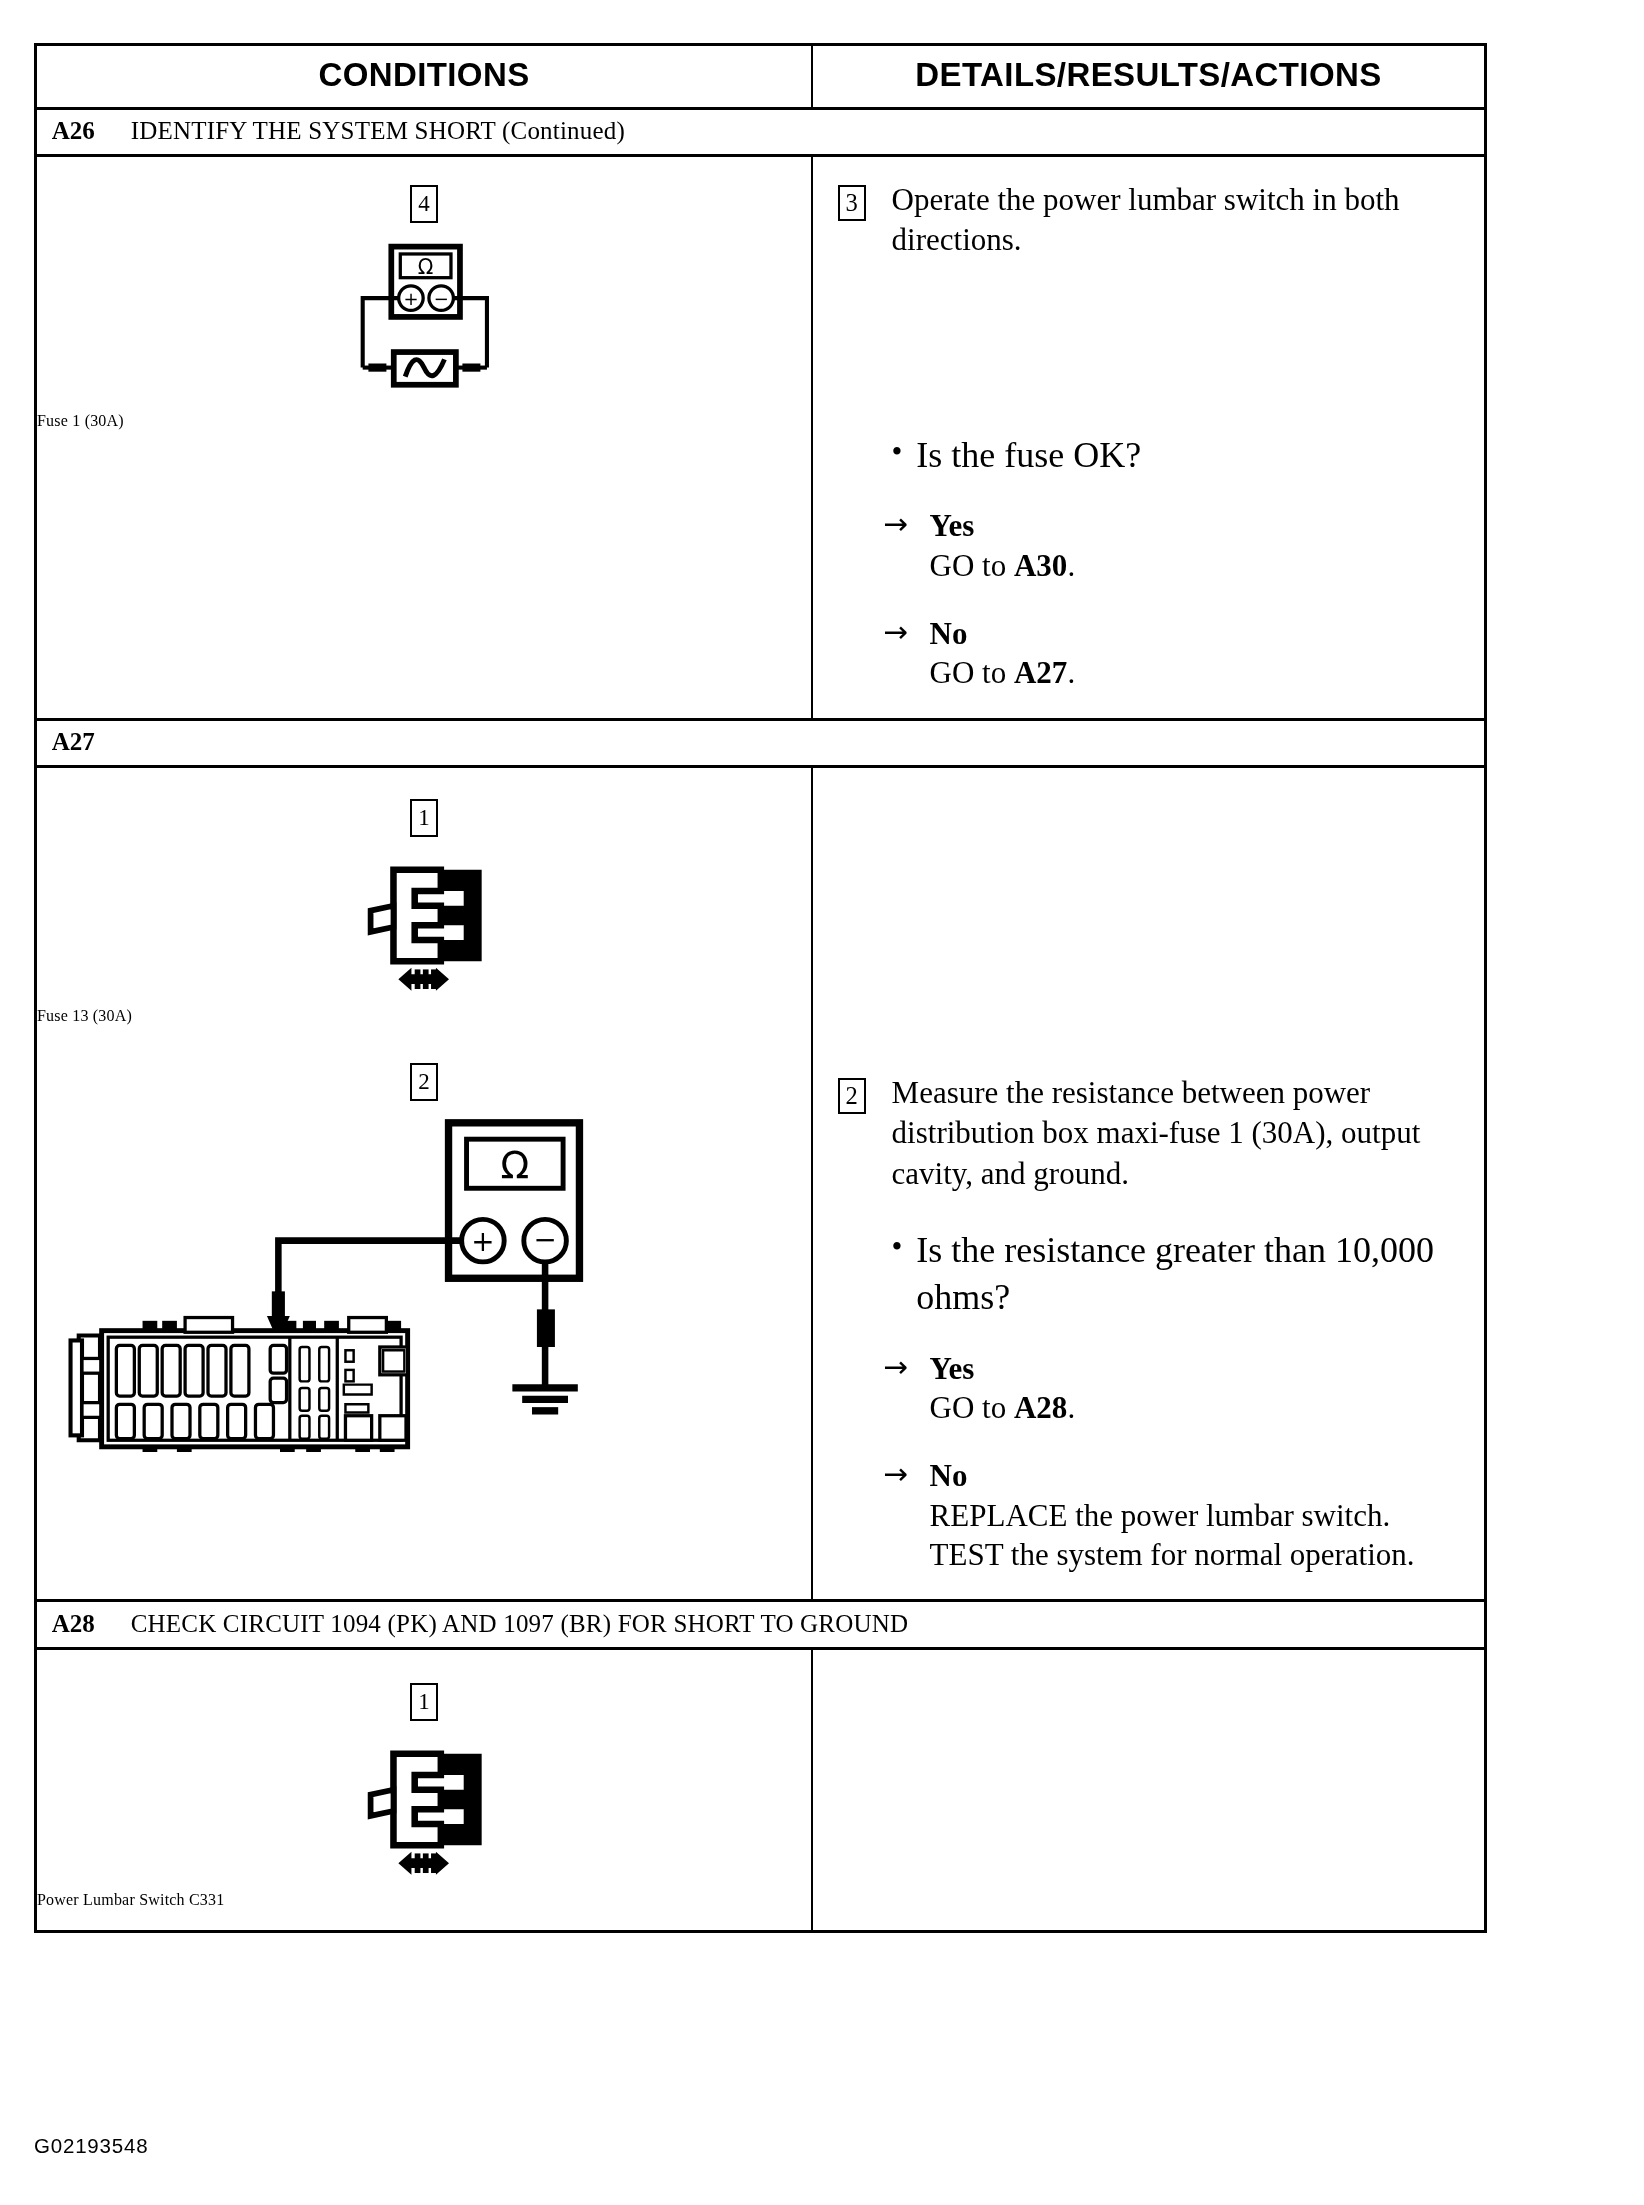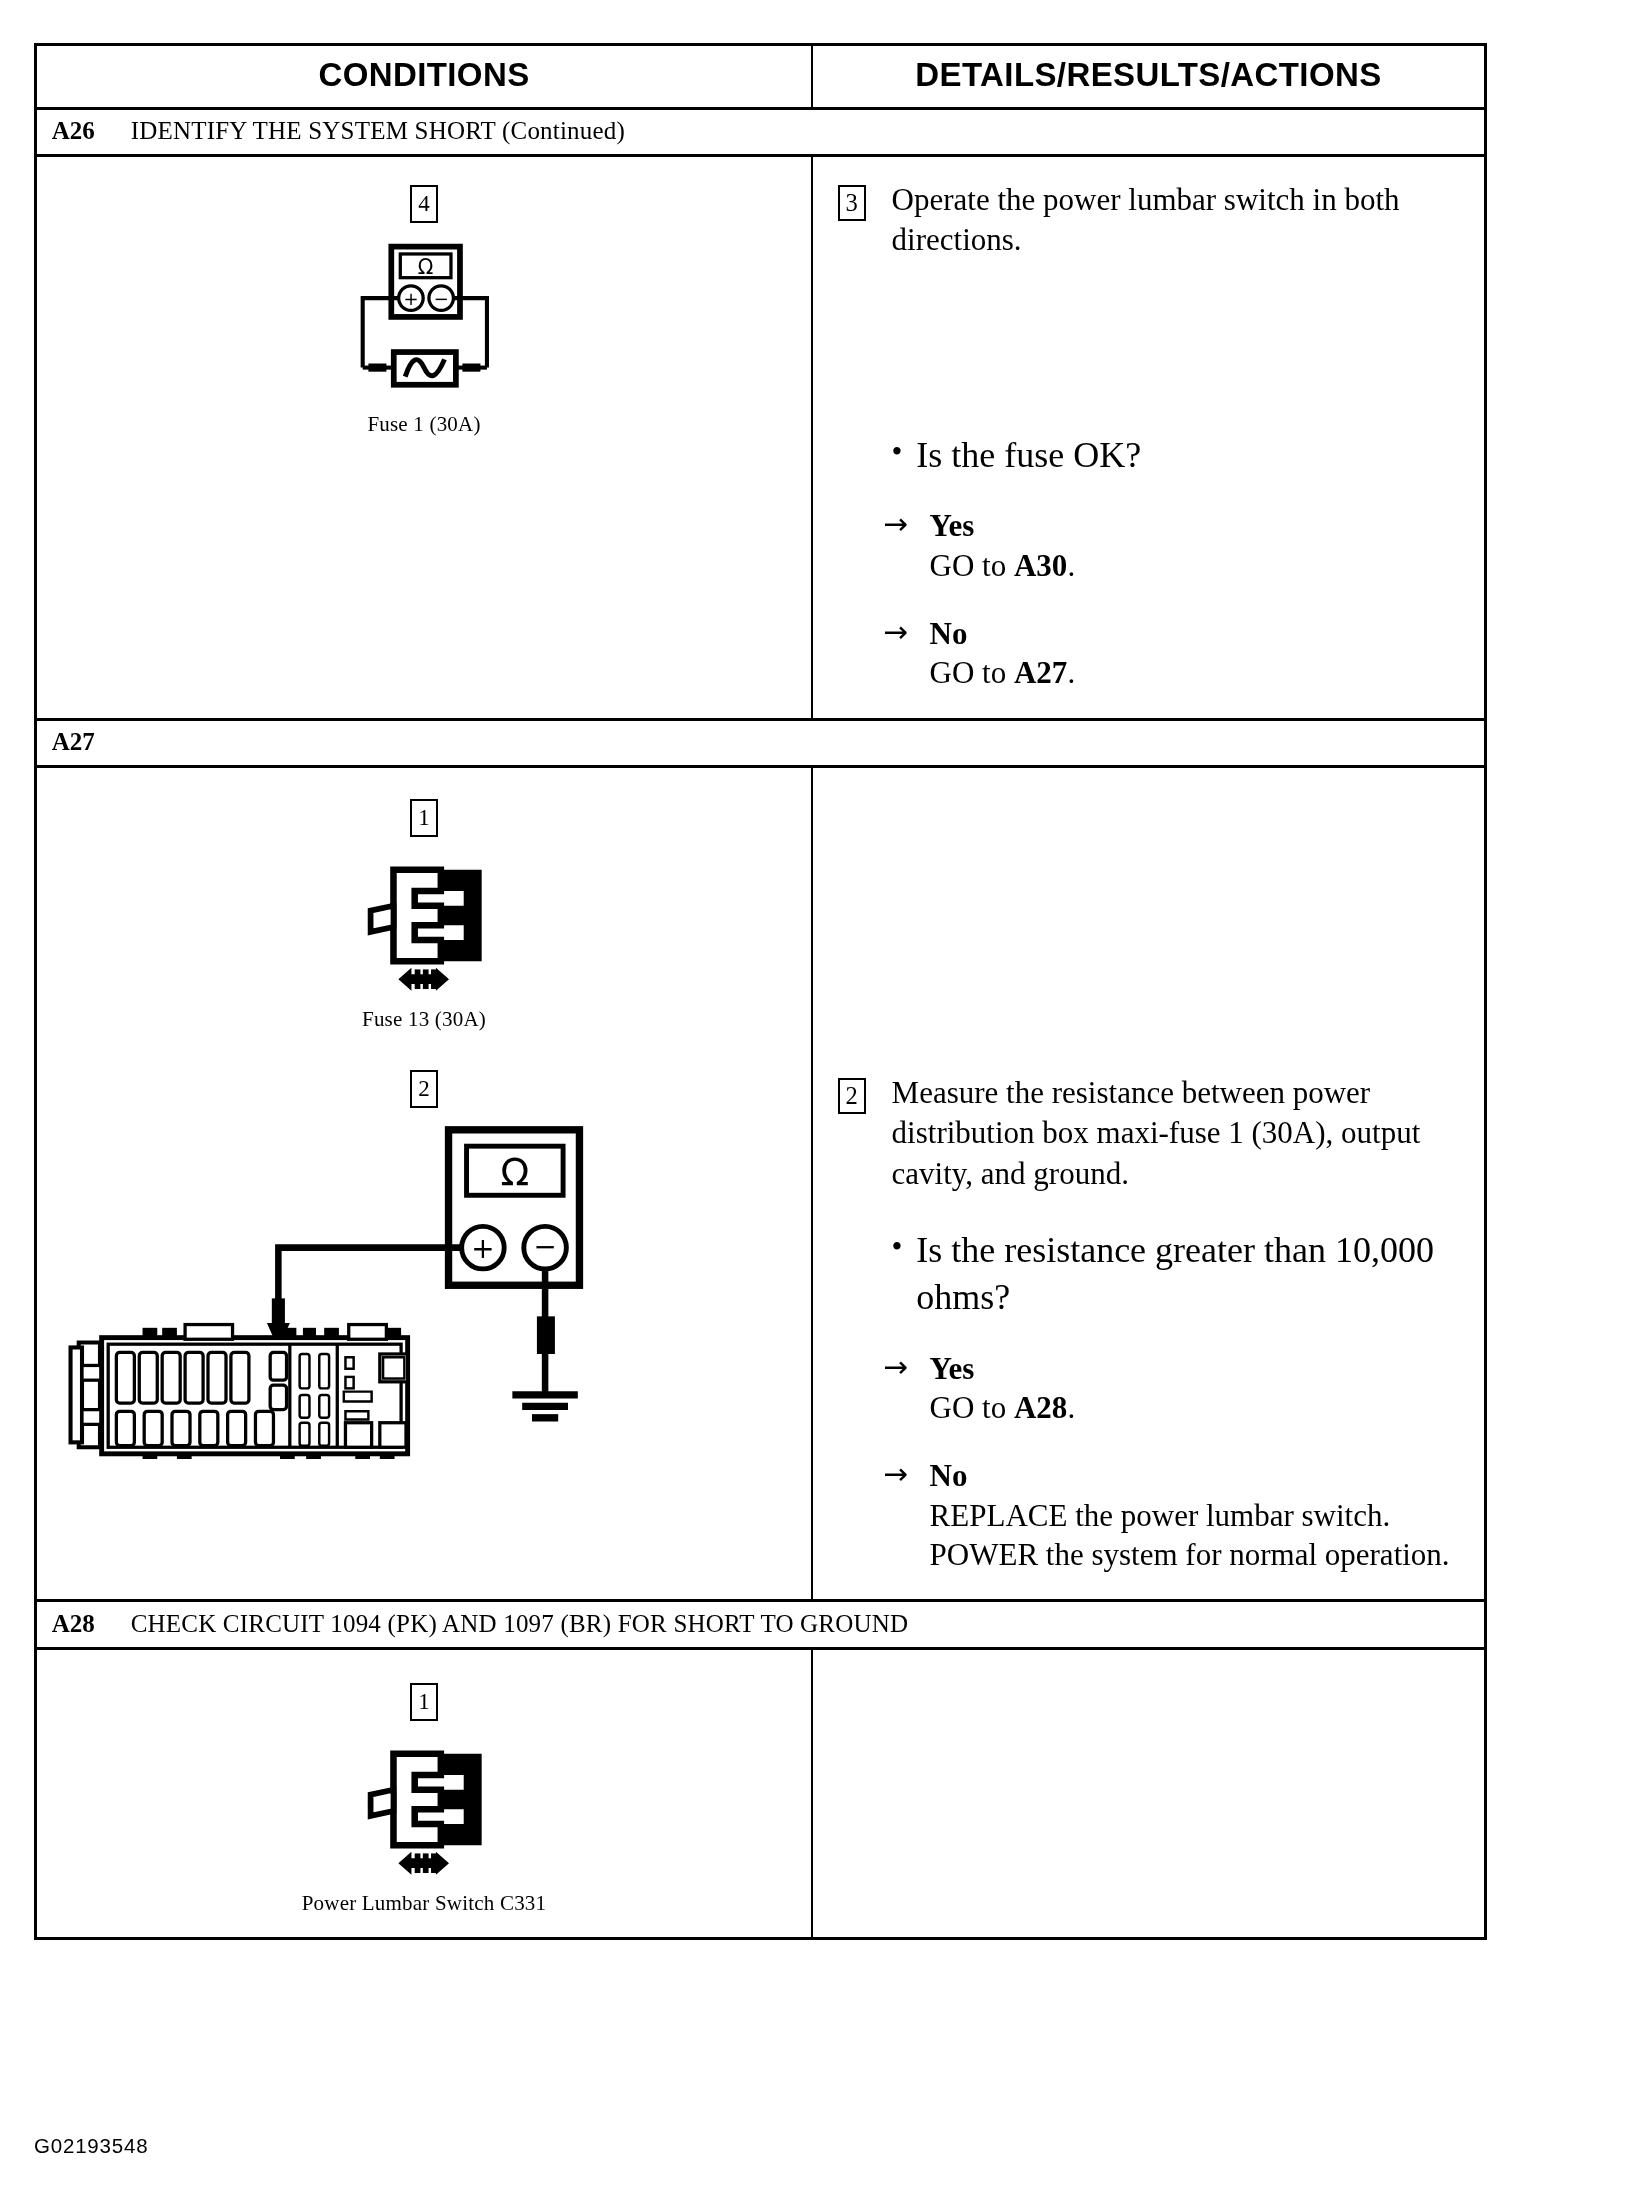--- a/index.html
+++ b/index.html
@@ -143,22 +143,22 @@
   .spacer-sm { height: 28px; }
   .spacer-md { height: 43px; }
   .spacer-lg { height: 123px; }
 
   
   .figure {
     position: relative;
     text-align: center;
   }
   .figcaption {
-    font-size: 21px;
-    text-align: center;
+    font-size: 16px;
+    text-align: left;
     margin-top: 13px;
     letter-spacing: 0.2px;
   }
   .callout {
     width: 28px;
     height: 38px;
     border: 2.5px solid #000;
     box-sizing: border-box;
     font-size: 23px;
     line-height: 33px;
@@ -430,21 +430,21 @@
               <div class="detail"><span>GO to </span><b>A28</b><span>.</span></div>
             </div>
           </div>
 
           <div class="spacer-sm"></div>
 
           <div class="answerline">
             <div class="arrow">→</div>
             <div class="answerbody">
               <div class="ans">No</div>
-              <div class="detail" style="max-width:630px;"><span>REPLACE the power lumbar switch. POWER the system for normal operation.</span><b></b><span></span></div>
+              <div class="detail" style="max-width:630px;"><span>REPLACE the power lumbar switch. TEST the system for normal operation.</span><b></b><span></span></div>
             </div>
           </div>
 
         </div>
       </div>
     </div>
 
     <div class="row bordered-bottom">
       <div class="stepbar" style="width:100%;">
         <span class="code">A28</span>

